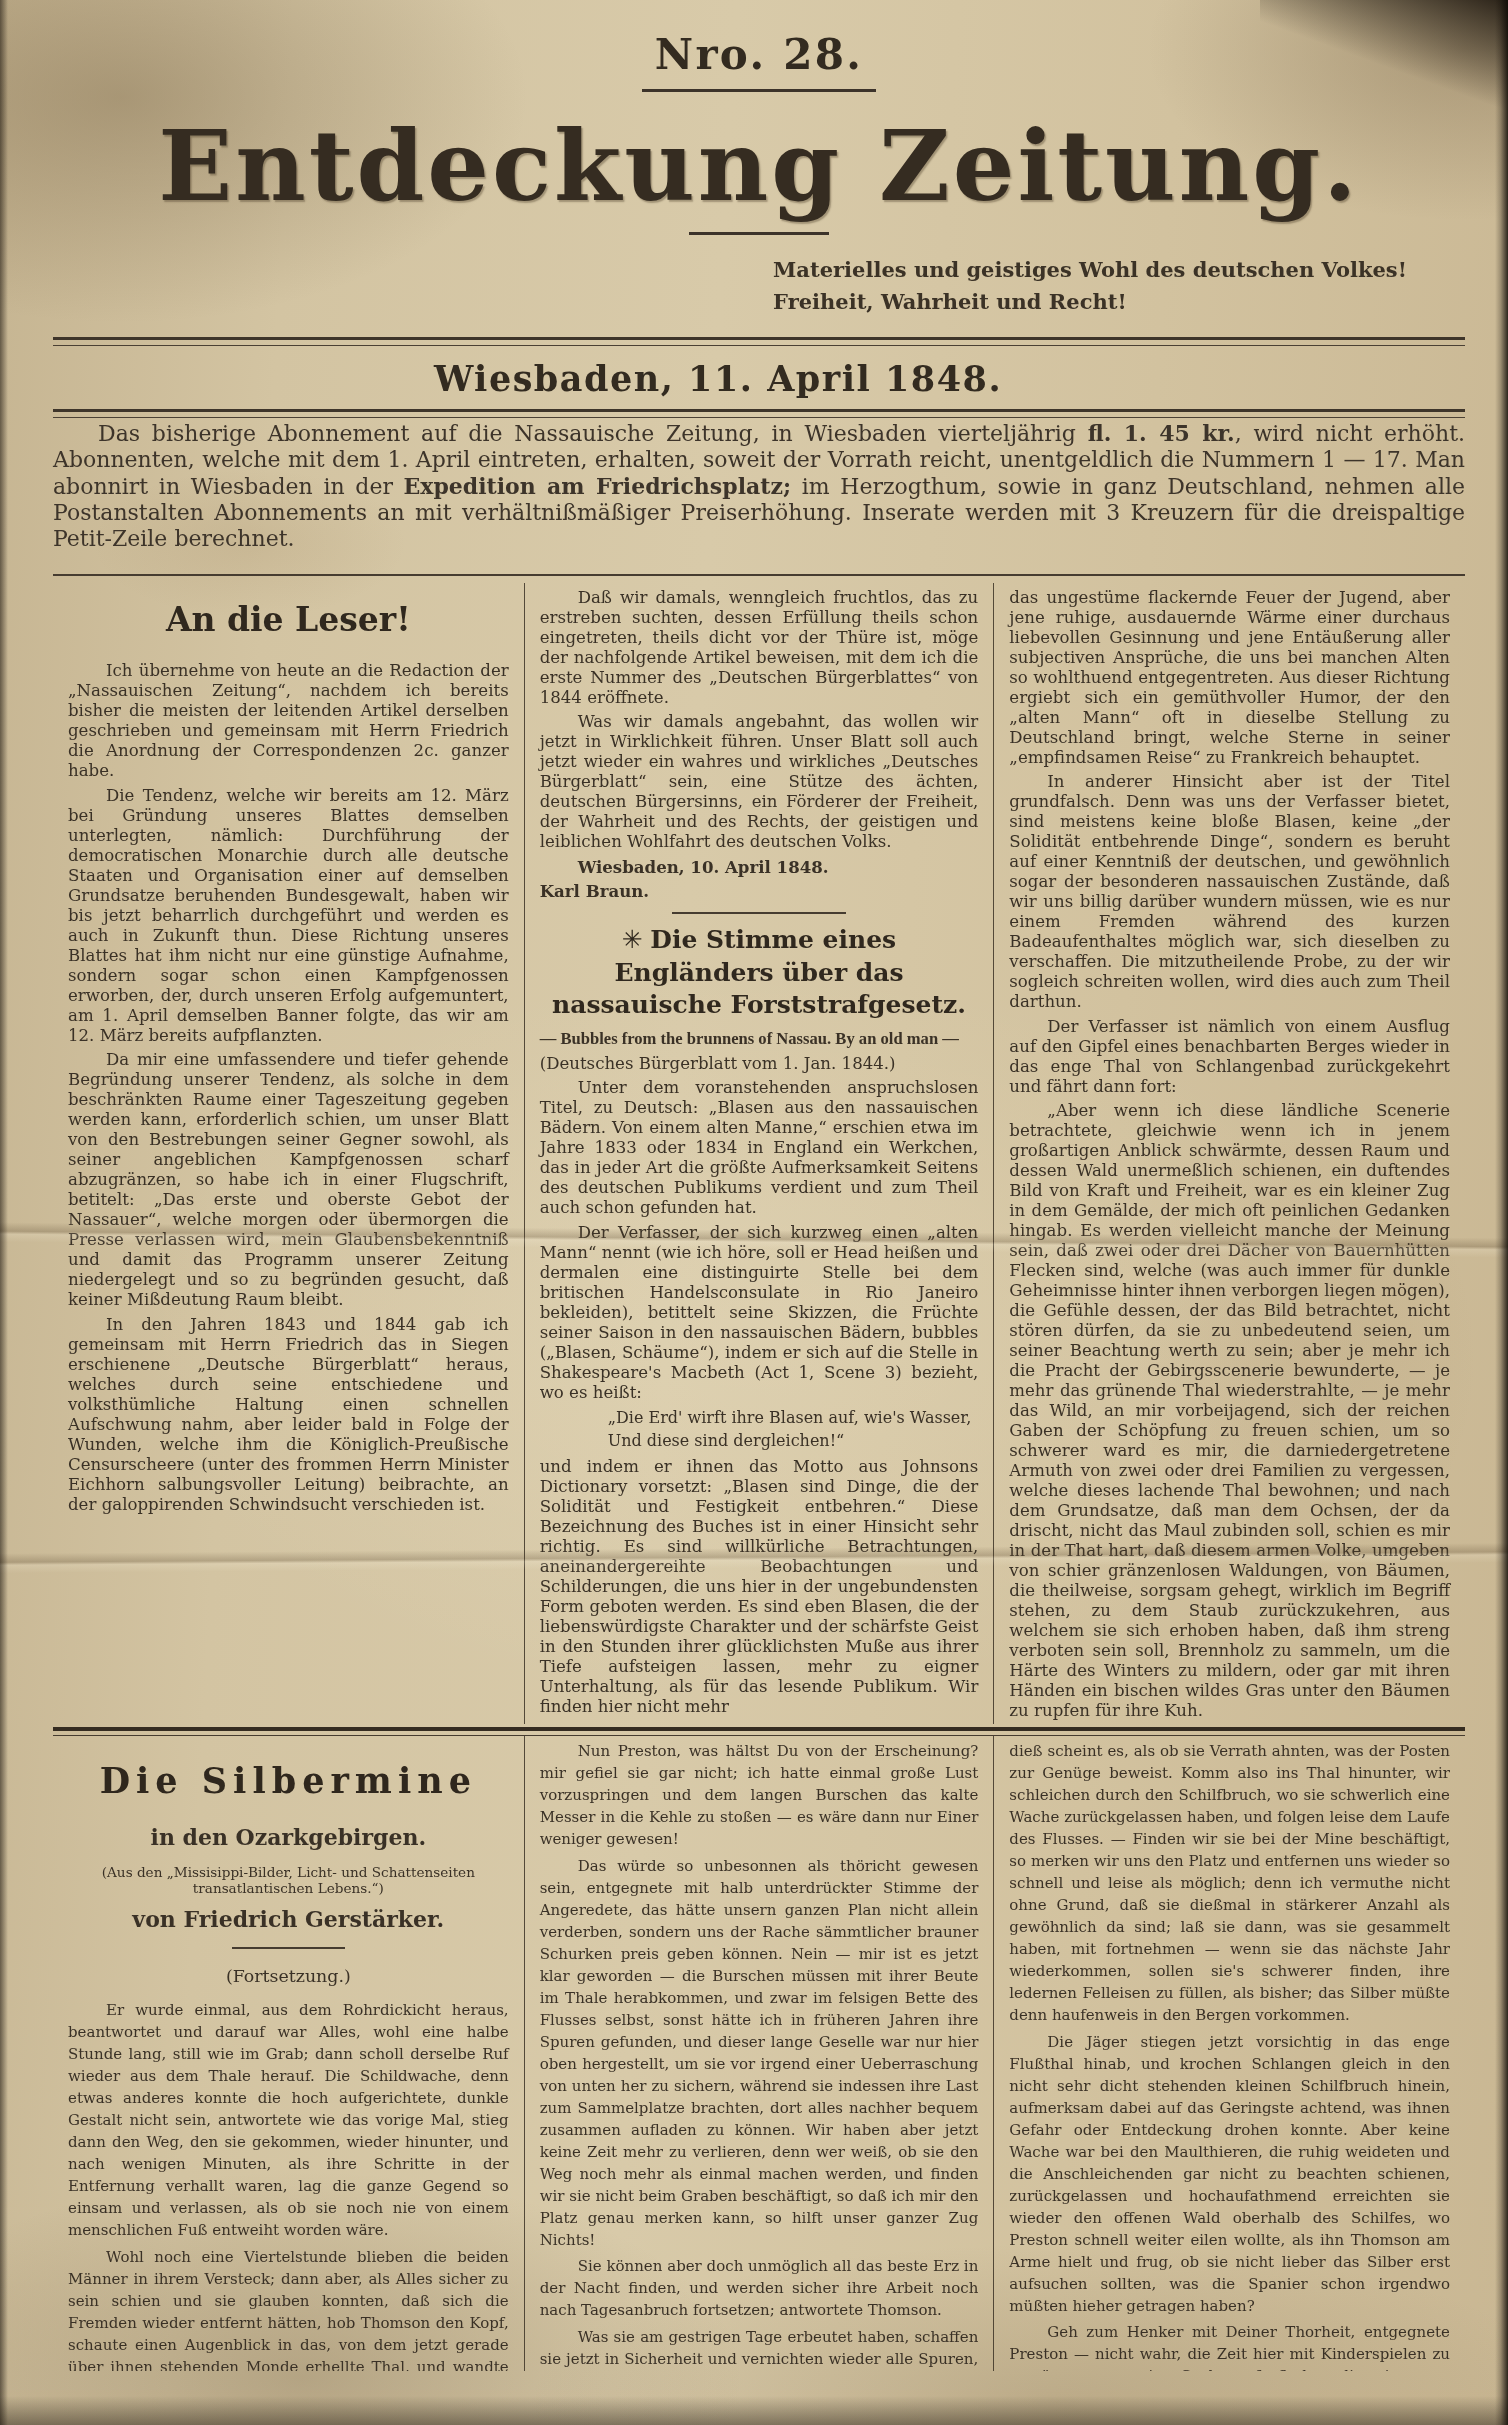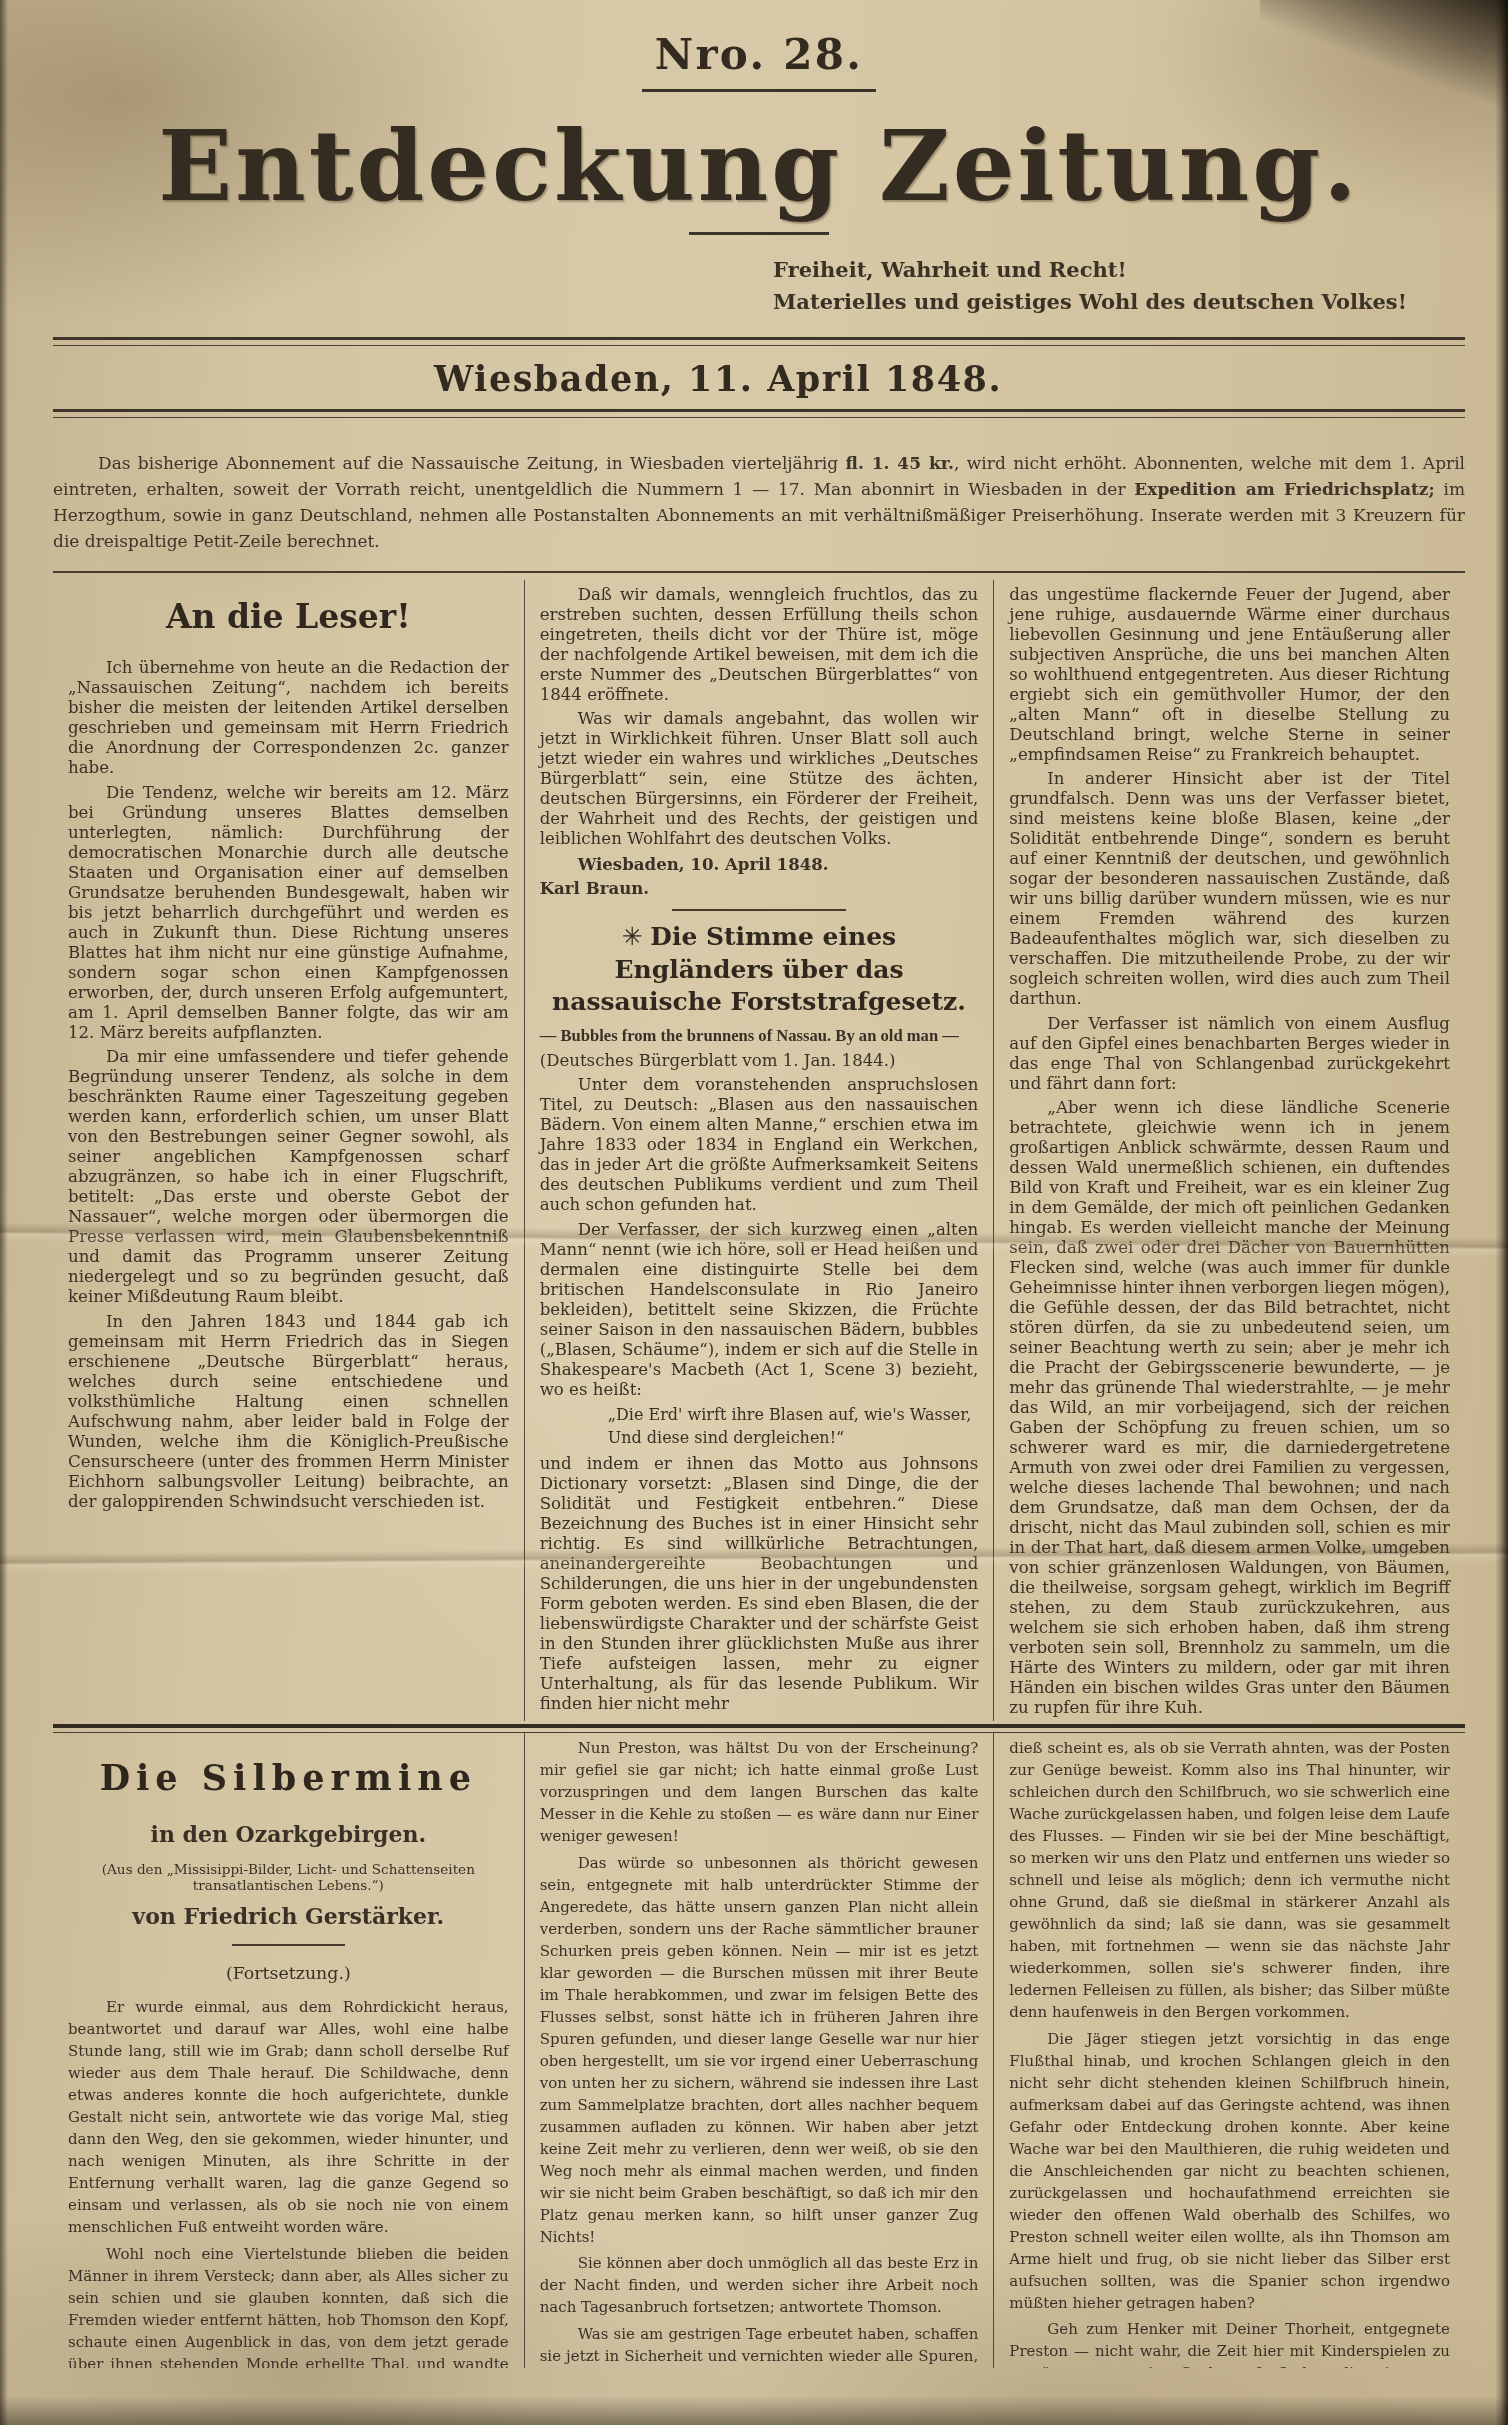--- a/index.html
+++ b/index.html
@@ -43,21 +43,21 @@
 
   
   .issue{font-size:42px;font-weight:bold;text-align:center;letter-spacing:2.3px;color:#332b20;margin-top:10px;}
   .issue-underline{width:234px;margin:10.6px auto 0;border-bottom:3px solid #3c332a;}
   .masthead{font-size:97px;font-weight:bold;text-align:center;letter-spacing:3px;color:#352c21;
     margin-top:21px;line-height:1.1;text-shadow:1.5px 1.5px 1.5px rgba(60,45,25,.35);}
   .masthead-rule{width:140px;margin:12px auto 0;border-bottom:3.8px solid #3c332a;}
   .motto{margin:19.6px 0 0 51%;font-size:21px;font-weight:bold;line-height:1.5;color:#3b3226;}
   .rule-double{border-top:3.8px solid #3e352a;border-bottom:1.5px solid #4a4034;height:4.5px;margin-top:19.6px;}
   .dateline{font-size:35px;font-weight:bold;text-align:center;letter-spacing:1.5px;margin:12px 0 10.6px;transform:translateX(-41px);color:#332b20;}
-  .notice{margin-top:32px;font-size:17px;line-height:26px;text-align:justify;text-indent:45px;color:#3d342a;}
+  .notice{margin-top:2px;font-size:22px;line-height:26px;text-align:justify;text-indent:45px;color:#3d342a;}
   .notice b{font-weight:bold;}
   .rule-thin{border-top:2.3px solid #463c30;margin-top:13.6px;}
 
   
   .cols{display:flex;align-items:stretch;}
   .cols-top{height:1141px;overflow:hidden;margin-top:7.5px;}
   .cols-bottom{height:635px;overflow:hidden;}
   .col{width:33.333%;padding:4.5px 15px 0 15px;box-sizing:border-box;}
   .col.mid{border-left:1.5px solid rgba(60,50,38,.85);border-right:1.5px solid rgba(60,50,38,.85);}
   .col p{margin:0 0 4.5px;font-size:16.6px;line-height:20px;text-align:justify;text-indent:38px;}
@@ -92,22 +92,22 @@
   <div class="crease c1"></div>
   <div class="crease c2"></div>
 
   <div class="content">
 
     <div class="issue">Nro. 28.</div>
     <div class="issue-underline"></div>
     <div class="masthead">Entdeckung Zeitung.</div>
     <div class="masthead-rule"></div>
     <div class="motto">
+      <div>Materielles und geistiges Wohl des deutschen Volkes!</div>
       <div>Freiheit, Wahrheit und Recht!</div>
-      <div>Materielles und geistiges Wohl des deutschen Volkes!</div>
     </div>
     <div class="rule-double"></div>
     <div class="dateline">Wiesbaden, 11. April 1848.</div>
     <div class="rule-double" style="margin-top:1.5px;"></div>
 
     <p class="notice"><span>Das bisherige Abonnement auf die Nassauische Zeitung, in Wiesbaden vierteljährig </span><b>fl. 1. 45 kr.</b><span>, wird nicht erhöht. Abonnenten, welche mit dem 1. April eintreten, erhalten, soweit der Vorrath reicht, unentgeldlich die Nummern 1 — 17. Man abonnirt in Wiesbaden in der </span><b>Expedition am Friedrichsplatz;</b><span> im Herzogthum, sowie in ganz Deutschland, nehmen alle Postanstalten Abonnements an mit verhältnißmäßiger Preiserhöhung. Inserate werden mit 3 Kreuzern für die dreispaltige Petit-Zeile berechnet.</span></p>
     <div class="rule-thin"></div>
 
     <div class="cols cols-top">
       <div class="col">

